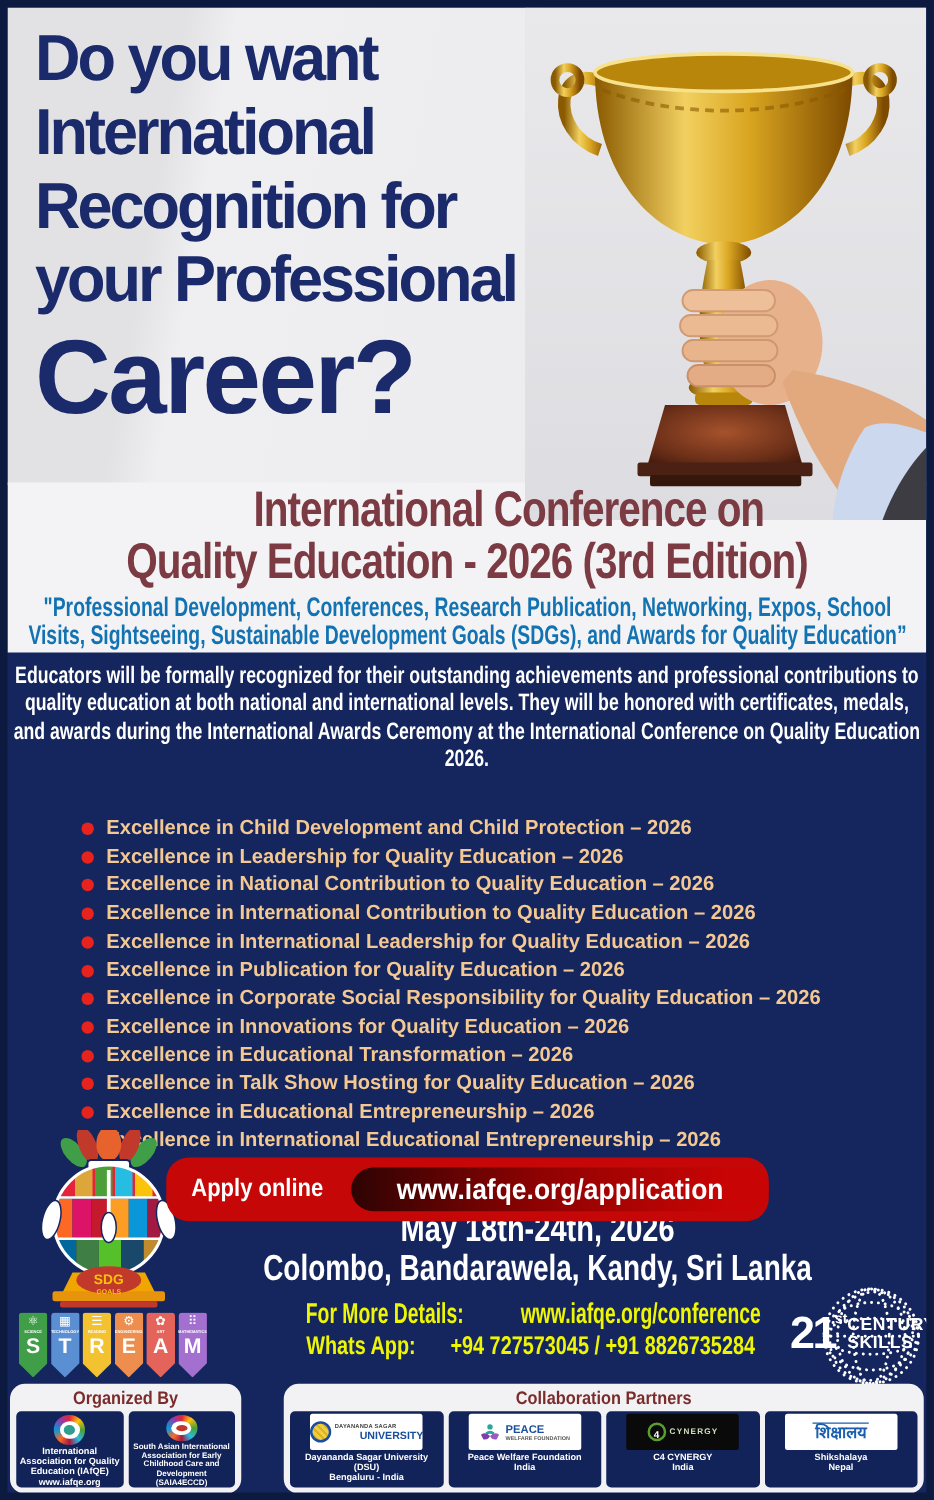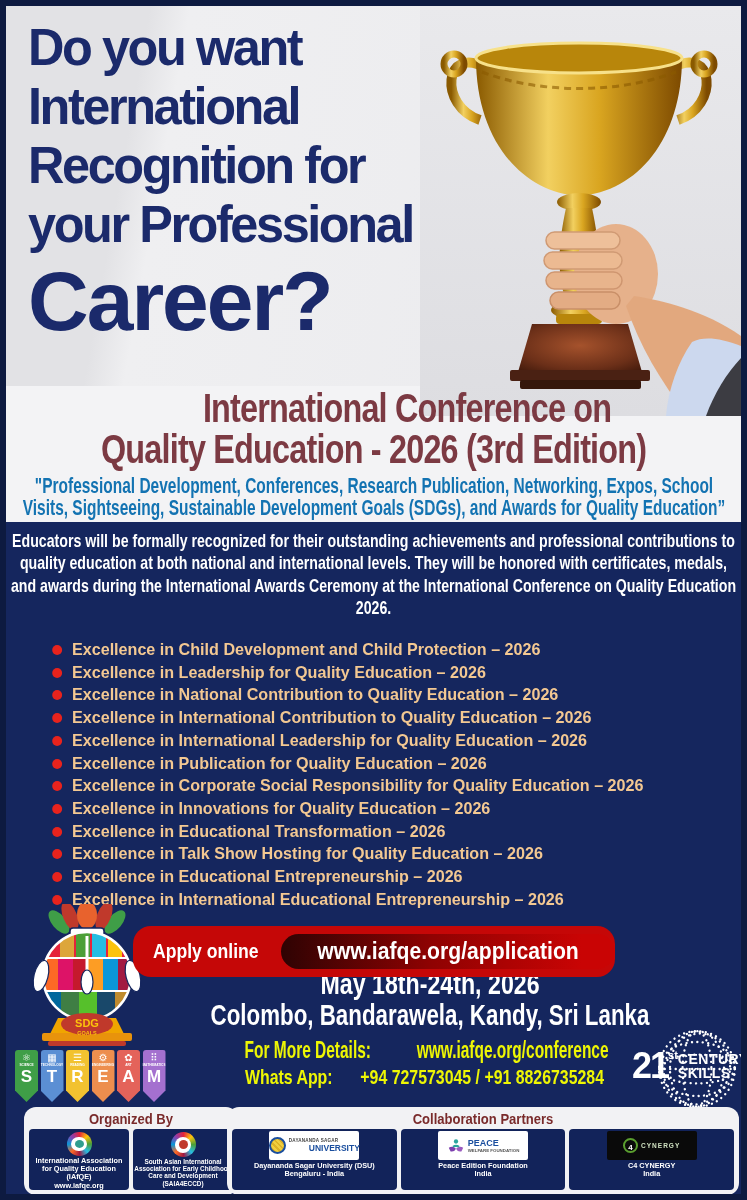--- a/index.html
+++ b/index.html
@@ -24,21 +24,21 @@
   .title2{top:423px;}
   .conf-title{display:inline-block;white-space:nowrap;color:#7c3a43;
     font-size:40px;line-height:41px;letter-spacing:-1px;transform:scaleX(.81);}
   .quote-wrap{top:470px;}
   .quote{display:inline-block;width:1000px;margin-left:-132px;transform:scaleX(.72);
     color:#1373b2;font-size:21.5px;line-height:21.5px;text-align:center;}
   
   .intro-wrap{top:524px;}
   .intro{display:inline-block;width:985px;margin-left:-125px;transform:scaleX(.745);
     color:#fff;font-size:19px;line-height:22.4px;text-align:center;}
-  .awards{position:absolute;left:66px;top:632px;margin:0;padding:0;list-style:none;z-index:3;}
+  .awards{position:absolute;left:66px;top:632px;margin:13px;padding:0;list-style:none;z-index:3;}
   .awards li{position:relative;color:#f3c892;font-size:16.3px;line-height:22.7px;
     white-space:nowrap;padding-left:0;transform:scaleX(.99);transform-origin:left;}
   .awards li::before{content:"";position:absolute;left:-20px;top:7px;width:10px;height:10px;
     border-radius:50%;background:#e8231d;}
   
   .apply{position:absolute;left:127px;top:920px;width:482px;height:51px;border-radius:18px;
     background:#c50707;display:flex;align-items:center;z-index:4;}
   .apply-label{color:#fff;font-size:20px;margin-left:20px;white-space:nowrap;
     transform:scaleX(.88);transform-origin:left;}
   .apply-inner{flex:1;height:35px;margin-left:8px;border-radius:18px;
@@ -63,21 +63,21 @@
   
   .century{position:absolute;left:592px;top:1020px;width:144px;height:92px;z-index:3;color:#fff;}
   .century .globe{position:absolute;right:0;top:-2px;}
   .century .ctext{position:absolute;left:2px;top:22px;display:flex;margin-left:32px;}
   .c21{font-size:36px;line-height:36px;letter-spacing:-2px;}
   .cst{font-size:11px;line-height:11px;margin-top:2px;}
   .cstack{display:flex;flex-direction:column;margin-top:4px;}
   .cword{font-size:14px;line-height:14px;letter-spacing:.5px;}
   
   .panel{position:absolute;top:1101px;height:88px;background:#f2f2f4;border-radius:12px;z-index:3;padding:2px 5px;}
-  .panel-left{left:18px;width:214px;}
+  .panel-left{left:2px;width:185px;}
   .panel-right{left:221px;width:512px;}
   .panel-h{color:#7a2b2b;font-size:14.5px;line-height:20px;text-align:center;
     transform:scaleX(.9);white-space:nowrap;}
   .cells{display:flex;gap:4px;height:61px;}
   .cell{flex:1;background:#12235a;border-radius:4px;display:flex;flex-direction:column;
     align-items:center;padding-top:2px;overflow:hidden;}
   .cell .cname{color:#fff;font-size:7.3px;line-height:8.2px;text-align:center;width:98%;}
   .cell .csub{color:#fff;font-size:7.3px;line-height:8.5px;text-align:center;}
   .cell .tiny{font-size:6.4px;line-height:7.2px;}
   .ring{width:25px;height:25px;border-radius:50%;position:relative;margin:1px auto 1px;
@@ -351,27 +351,34 @@
             <circle cx="10" cy="5" r="2.4" fill="#2aa59e"></circle>
             <path d="M6,10 Q10,7 14,10 L13,12 Q10,10 7,12 Z" fill="#2aa59e"></path>
             <path d="M2,12 Q6,9 10,13 Q8,17 4,16 Z" fill="#7b3fae"></path>
             <path d="M18,12 Q14,9 10,13 Q12,17 16,16 Z" fill="#9a5bbf"></path>
           </svg>
           <span style="display:flex;flex-direction:column;align-items:flex-start;">
             <span class="pw-t1">PEACE</span>
             <span class="pw-t2">WELFARE FOUNDATION</span>
           </span>
         </span>
-        <span class="cname">Peace Edition Foundation</span>
+        <span class="cname">Peace Welfare Foundation</span>
         <span class="csub">India</span>
       </div>
       <div class="cell">
         <span class="logo-box black">
           <span class="c4-ring">4</span>
           <span class="c4-word">CYNERGY</span>
         </span>
         <span class="cname">C4 CYNERGY</span>
         <span class="csub">India</span>
       </div>
+      <div class="cell">
+        <span class="logo-box">
+          <span class="shik">शिक्षालय</span>
+        </span>
+        <span class="cname">Shikshalaya</span>
+        <span class="csub">Nepal</span>
+      </div>
     </div>
   </div>
 
 </div>
 
 </body></html>

